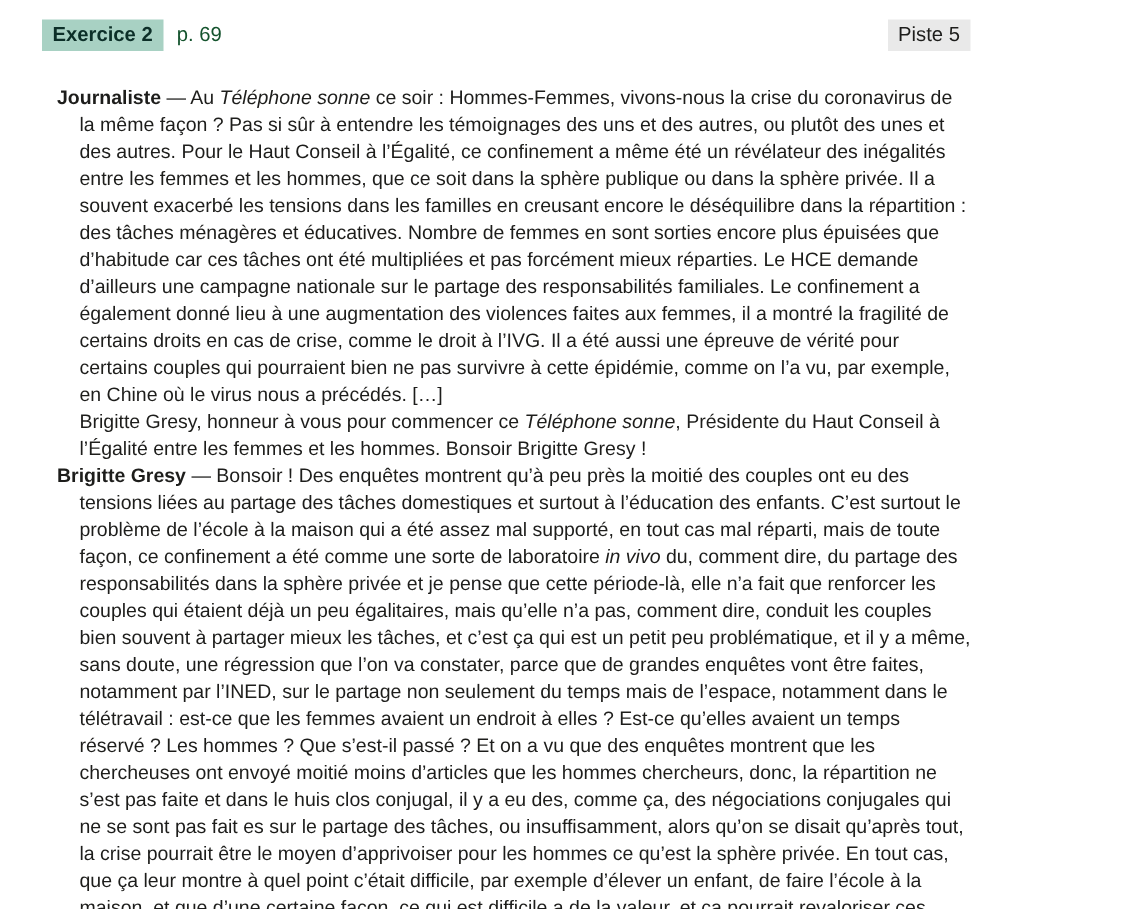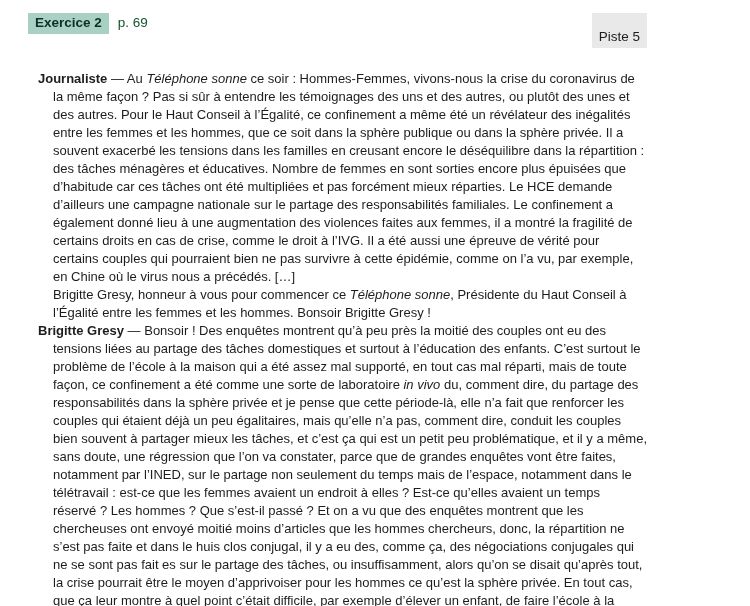--- a/index.html
+++ b/index.html
@@ -31,21 +31,21 @@
     padding: 2px 7px 3px 7px;
   }
   .pageref {
     margin-left: 9px;
     padding-top: 2px;
     color: #14532d;
   }
   .badge-piste {
     background: #e9e9e9;
     color: #1d1d1b;
-    padding: 16px 7px 3px 7px;
+    padding: 2px 7px 3px 7px;
   }
   .transcript {
     margin-top: 22px;
     padding-left: 10px;
     font-size: 13px;
     line-height: 18px;
     text-align: left;
   }
   p.para {
     padding-left: 15px;

